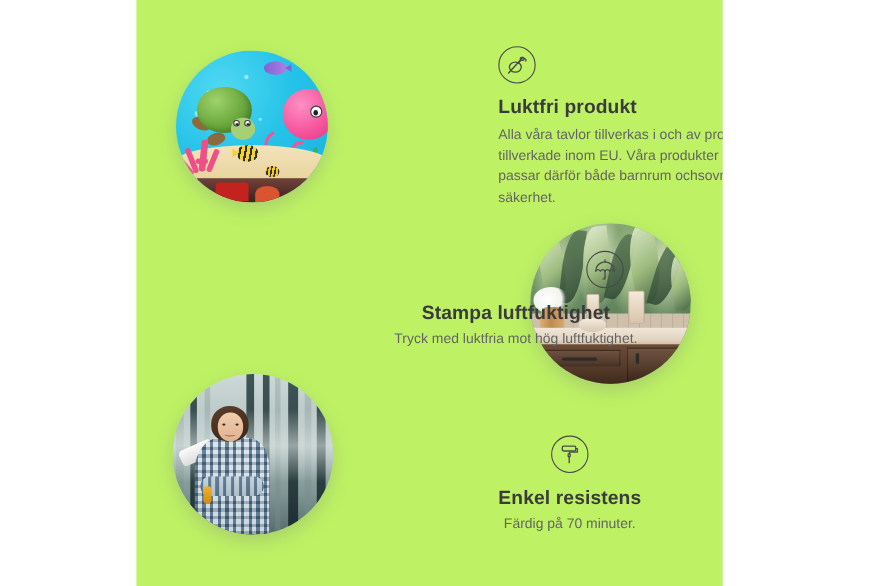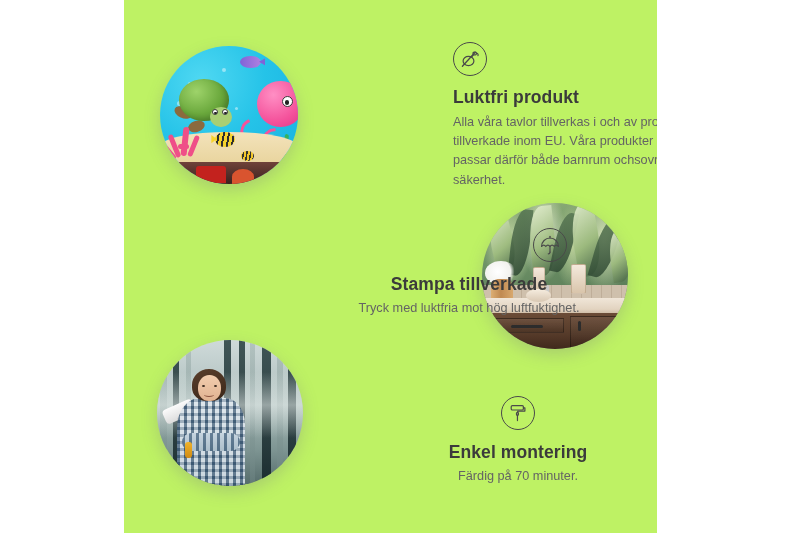--- a/index.html
+++ b/index.html
@@ -378,21 +378,21 @@
         <div class="icon-circle">
           <svg width="22" height="22" viewBox="0 0 22 22" fill="none" stroke="#4a4a4a" stroke-width="1.2" stroke-linecap="round">
             <path d="M2.6 12.4 a8.4 8.4 0 0 1 16.8 0"></path>
             <path d="M2.6 12.4 q2.1 -2.6 4.2 0 q2.1 -2.6 4.2 0 q2.1 -2.6 4.2 0 q2.1 -2.6 4.2 0"></path>
             <line x1="11" y1="12.4" x2="11" y2="18.2"></line>
             <path d="M11 18.2 q0 1.6 -1.7 1.6"></path>
             <line x1="11" y1="2.3" x2="11" y2="4"></line>
           </svg>
         </div>
       </div>
-      <h2>Stampa tillverkade</h2>
+      <h2>Stampa luftfuktighet</h2>
       <p>Tryck med luktfria mot hög luftfuktighet.</p>
     </div>
 
     <div class="circle" id="circle-3">
       <div class="art">
         <div class="forest-bg"></div>
         <div class="tree pale" style="left:2%;width:5%;"></div>
         <div class="tree" style="left:11%;width:4%;"></div>
         <div class="tree pale" style="left:20%;width:3%;"></div>
         <div class="tree" style="left:46%;width:5%;"></div>
@@ -422,18 +422,18 @@
       <div class="icon-row">
         <div class="icon-circle">
           <svg width="22" height="22" viewBox="0 0 22 22" fill="none" stroke="#4a4a4a" stroke-width="1.2" stroke-linecap="round" stroke-linejoin="round">
             <rect x="4.2" y="3.6" width="12.2" height="4.4" rx="1.2"></rect>
             <path d="M16.4 5.8 h1.5 v3.3 h-7.2 v1.5"></path>
             <rect x="9.5" y="10.6" width="1.9" height="2.6" rx=".6"></rect>
             <line x1="10.45" y1="13.2" x2="10.45" y2="18.6"></line>
           </svg>
         </div>
       </div>
-      <h2>Enkel montering</h2>
+      <h2>Enkel resistens</h2>
       <p>Färdig på 70 minuter.</p>
     </div>
 
   </div>
 </div>
 
 </body></html>

